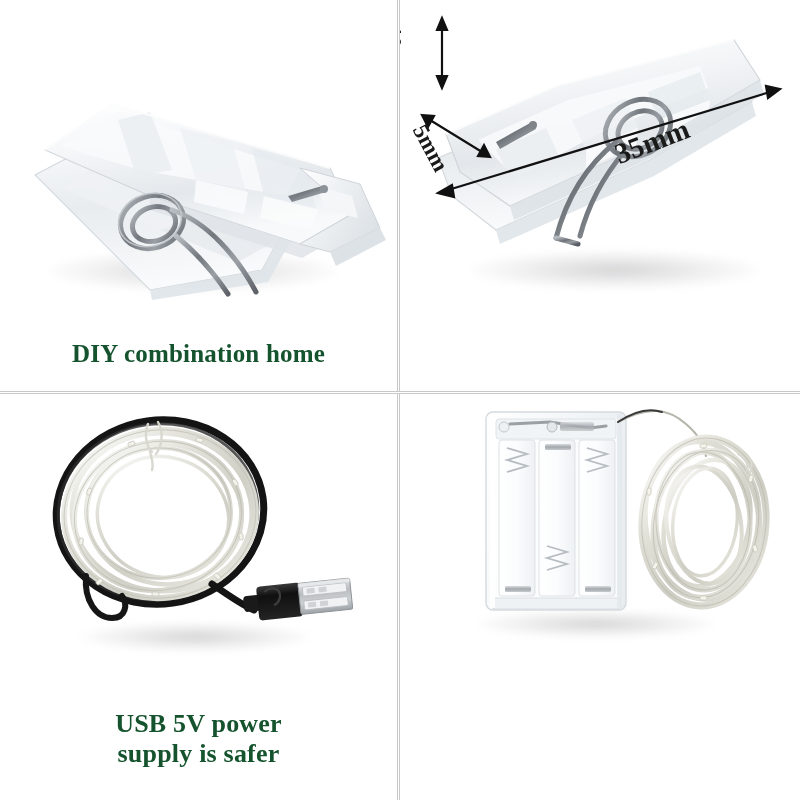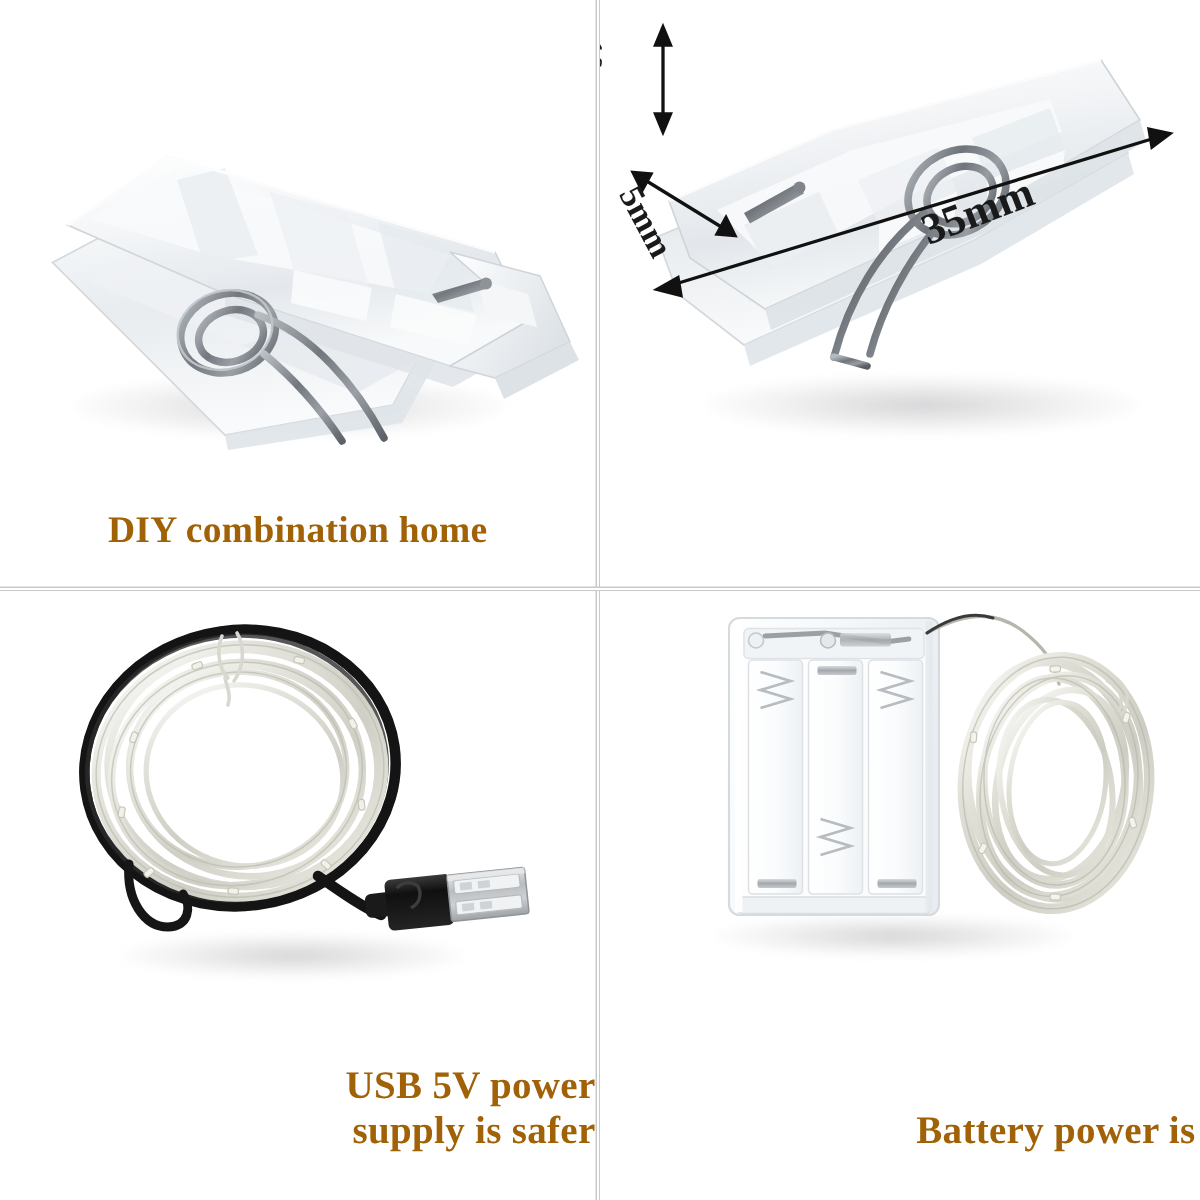--- a/index.html
+++ b/index.html
@@ -50,29 +50,29 @@
   .panel.tr { left: 400px; top: 0; }
   .panel.bl { left: 0;     top: 394px; }
   .panel.br { left: 400px; top: 394px; }
 
   
   .caption {
     position: absolute;
     left: 0;
     width: 100%;
     text-align: center;
-    color: #a16207;
+    color: #14532d;
     font-weight: bold;
     font-family: "Liberation Serif", "DejaVu Serif", serif;
     line-height: 1.15;
     letter-spacing: .2px;
   }
   .caption.single { bottom: 22px; font-size: 25px; }
   .caption.double { bottom: 16px; font-size: 26px; }
-  .caption .line { display: block; text-align: right; }
+  .caption .line { display: block; }
 
   
   .clip-stage {
     position: absolute;
     left: 0; top: 0;
     width: 397px; height: 330px;
   }
   .clip-svg { position: absolute; left: 0; top: 0; }
 
   
@@ -474,20 +474,19 @@
         </g>
 
         <g fill="none" stroke="#d9d8cf" stroke-width="2" stroke-linecap="round">
           <path d="M338,60 C346,64 350,72 346,80"></path>
           <path d="M344,58 C352,64 354,74 348,82"></path>
         </g>
       </svg>
     </div>
 
     <div class="caption double">
-      <span class="line">Battery power is</span>
     </div>
   </div>
 
   <div class="divider-v"></div>
   <div class="divider-h"></div>
 
 </div>
 
 </body></html>

